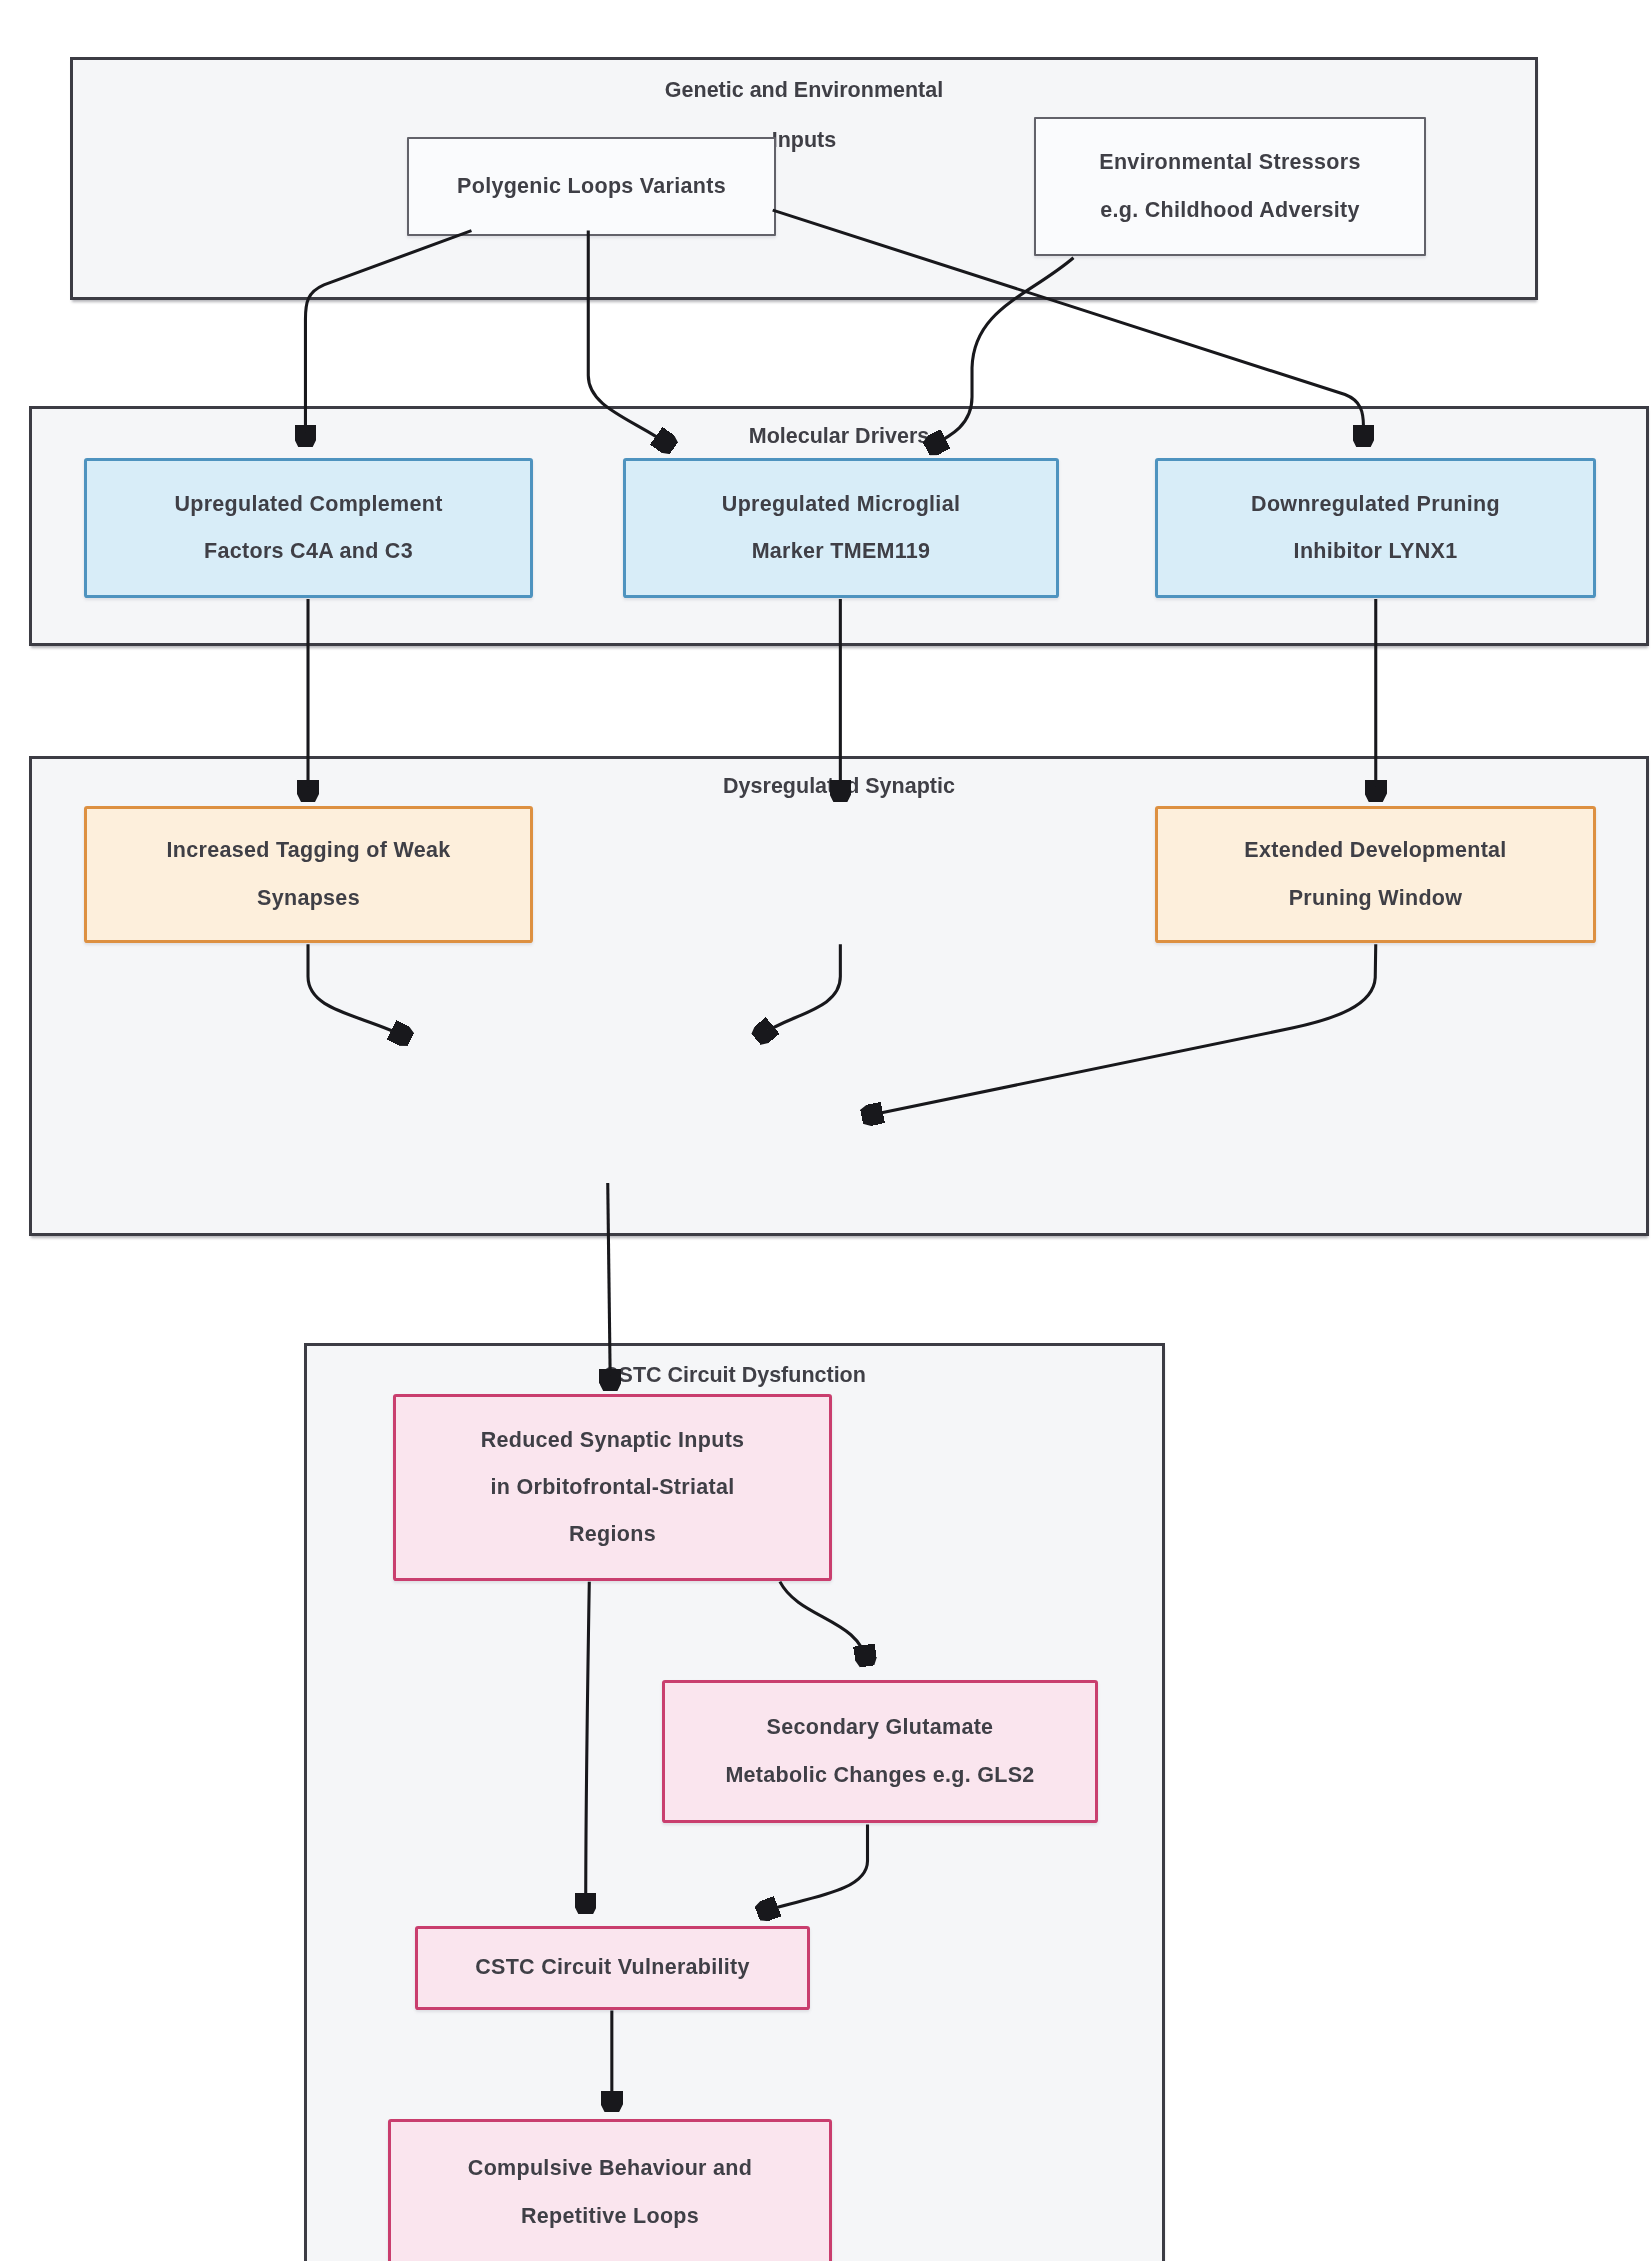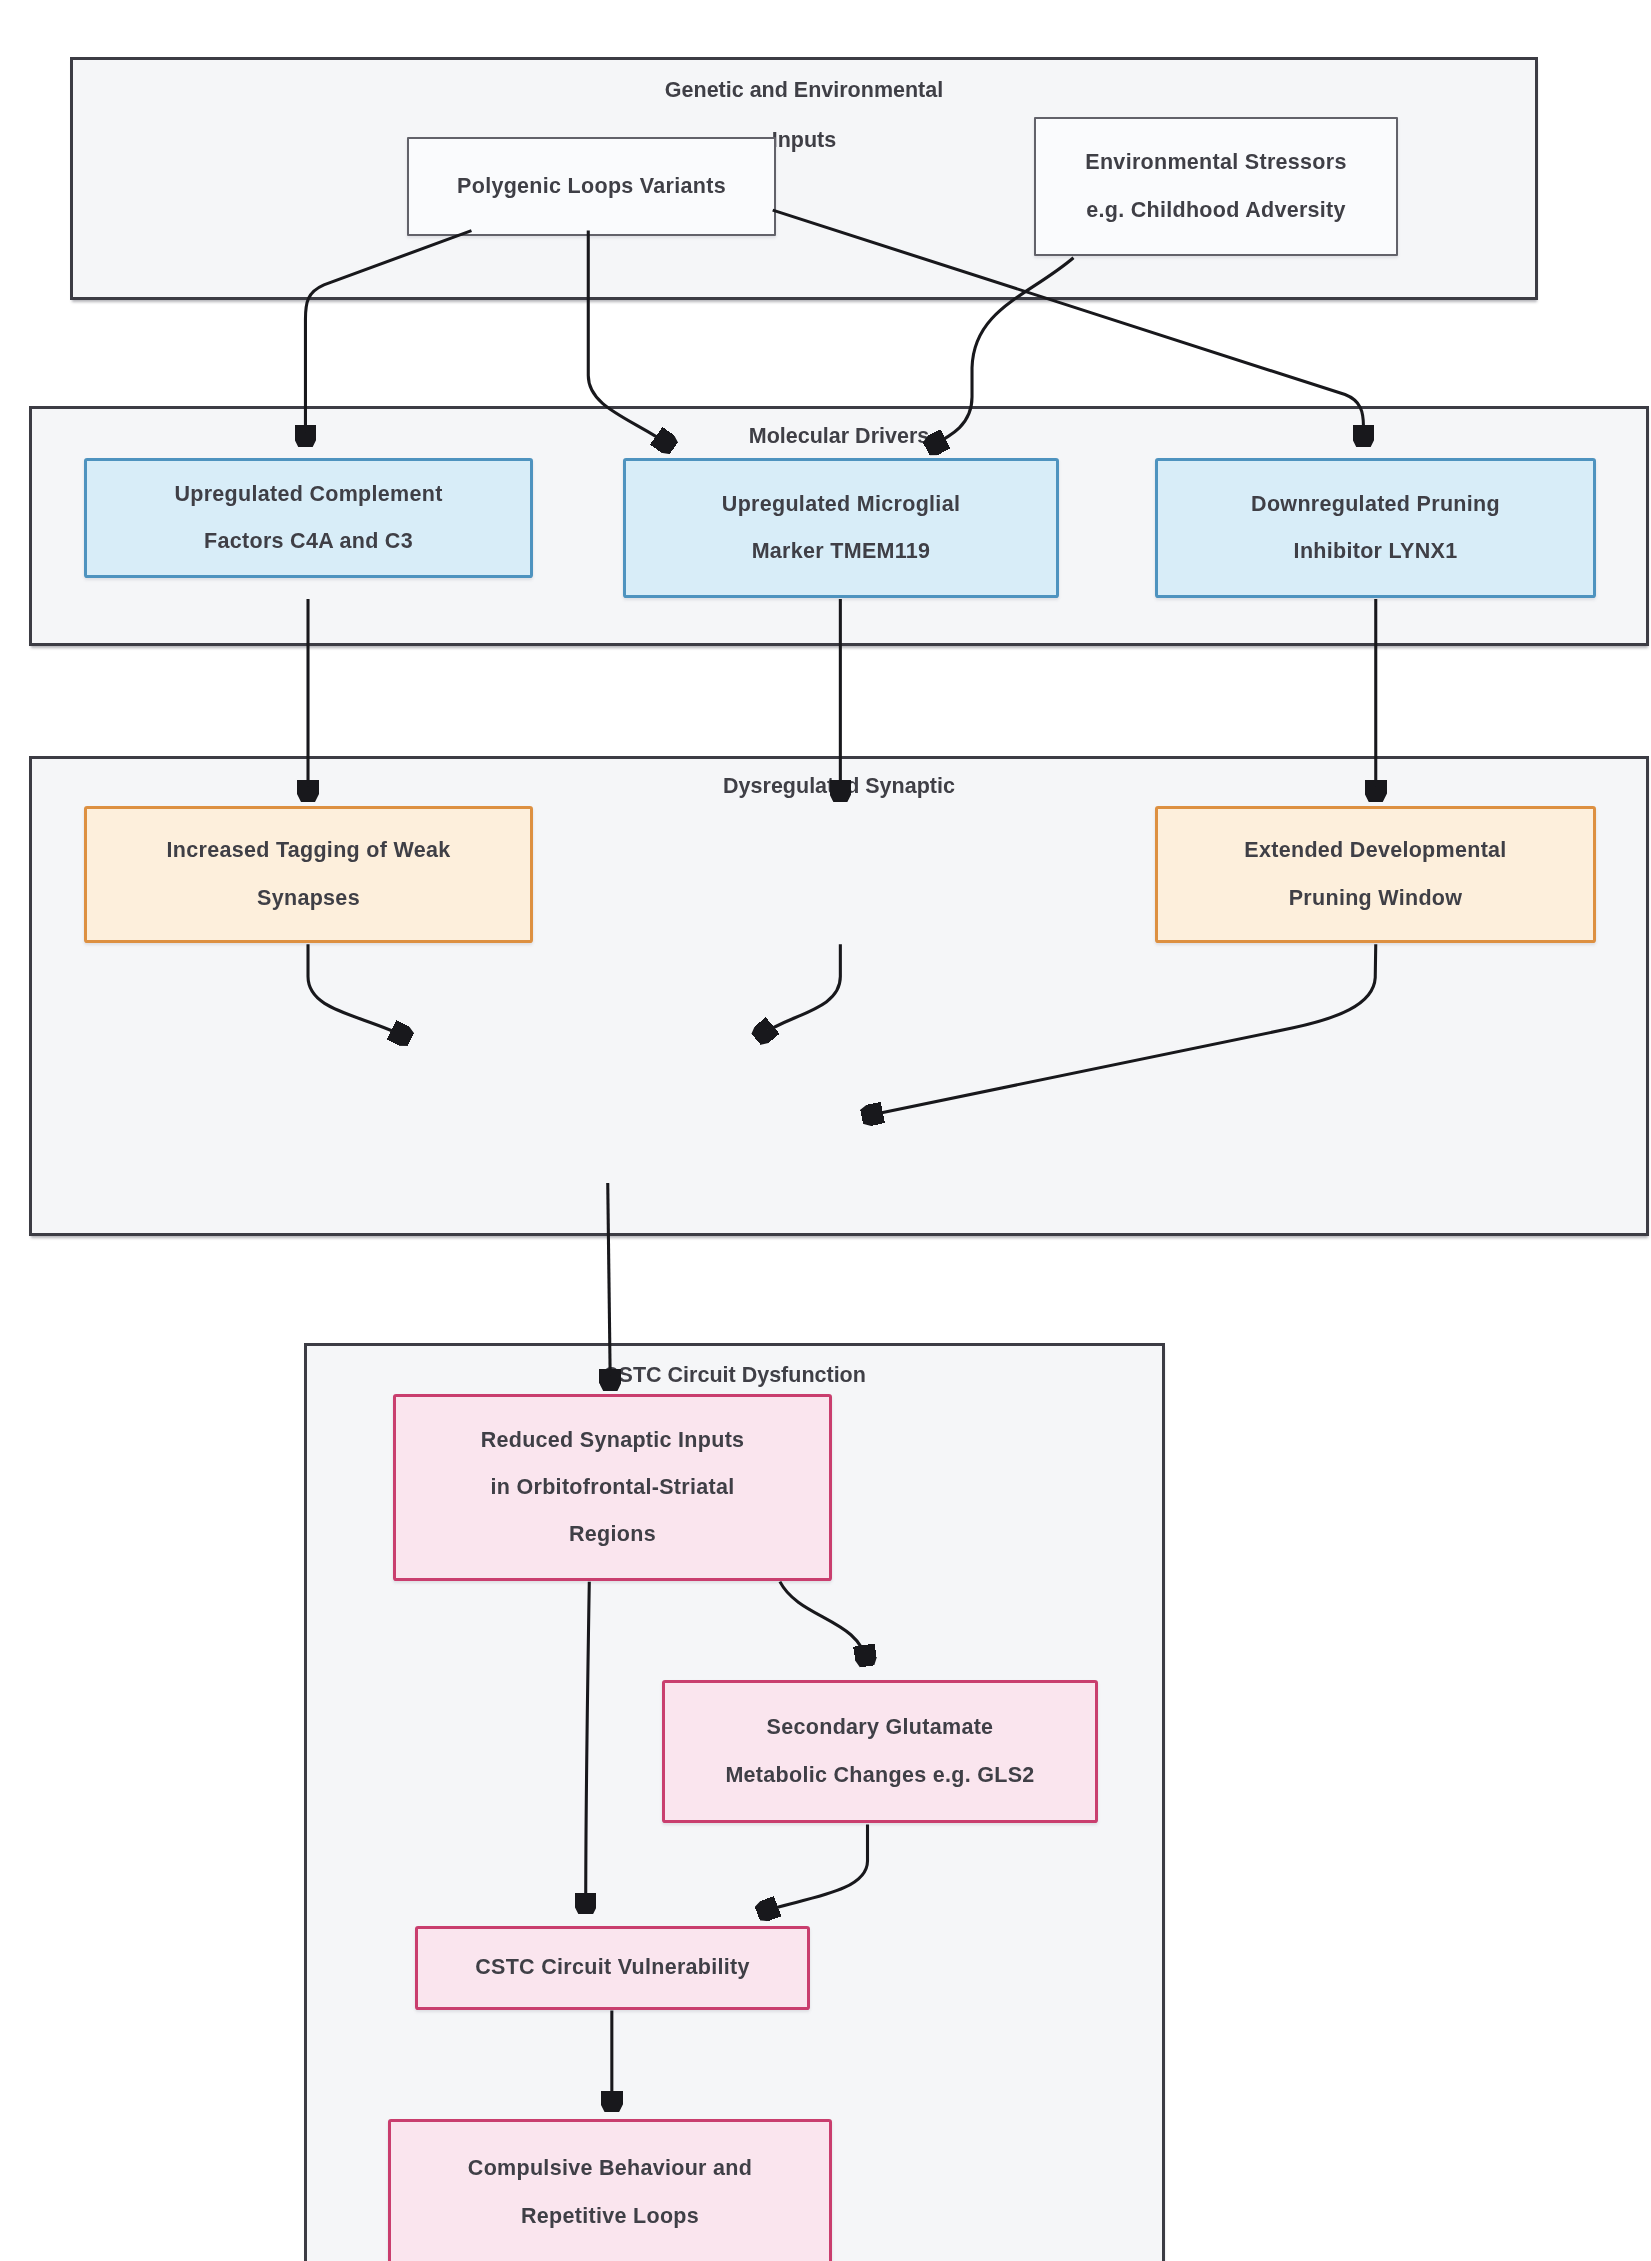--- a/index.html
+++ b/index.html
@@ -67,24 +67,24 @@
   <div class="section" style="left:29px;top:716px;width:1620px;height:480px;">
     <div class="section-title" style="padding-top:3.1px;">Dysregulated Synaptic</div>
   </div>
 
   <div class="section" style="left:304px;top:1303px;width:861px;height:938px;">
     <div class="section-title" style="padding-top:5.1px;">CSTC Circuit Dysfunction</div>
   </div>
 
   <div class="node node-input" style="left:407px;top:97px;width:369px;height:99px;padding:0 15.4px;">Polygenic Loops Variants</div>
 
-  <div class="node node-input" style="left:1034px;top:77px;width:364px;height:139px;padding:0 21px;">Environmental Stressors
+  <div class="node node-input" style="left:1034px;top:77px;width:392px;height:139px;padding:0 21px;">Environmental Stressors
 e.g. Childhood Adversity</div>
 
-  <div class="node node-molecular" style="left:84px;top:418px;width:449px;height:120px;padding:0 36px;text-align:center;">Upregulated Complement
+  <div class="node node-molecular" style="left:84px;top:418px;width:449px;height:140px;padding:0 36px;text-align:center;">Upregulated Complement
 Factors C4A and C3</div>
 
   <div class="node node-molecular" style="left:623px;top:418px;width:436px;height:140px;padding:0 20.5px;">Upregulated Microglial
 Marker TMEM119</div>
 
   <div class="node node-molecular" style="left:1155px;top:418px;width:441px;height:140px;padding:0 20.5px;">Downregulated Pruning
 Inhibitor LYNX1</div>
 
   <div class="node node-synaptic" style="left:84px;top:766px;width:449px;height:137px;padding:0 20.5px;">Increased Tagging of Weak
 Synapses</div>

